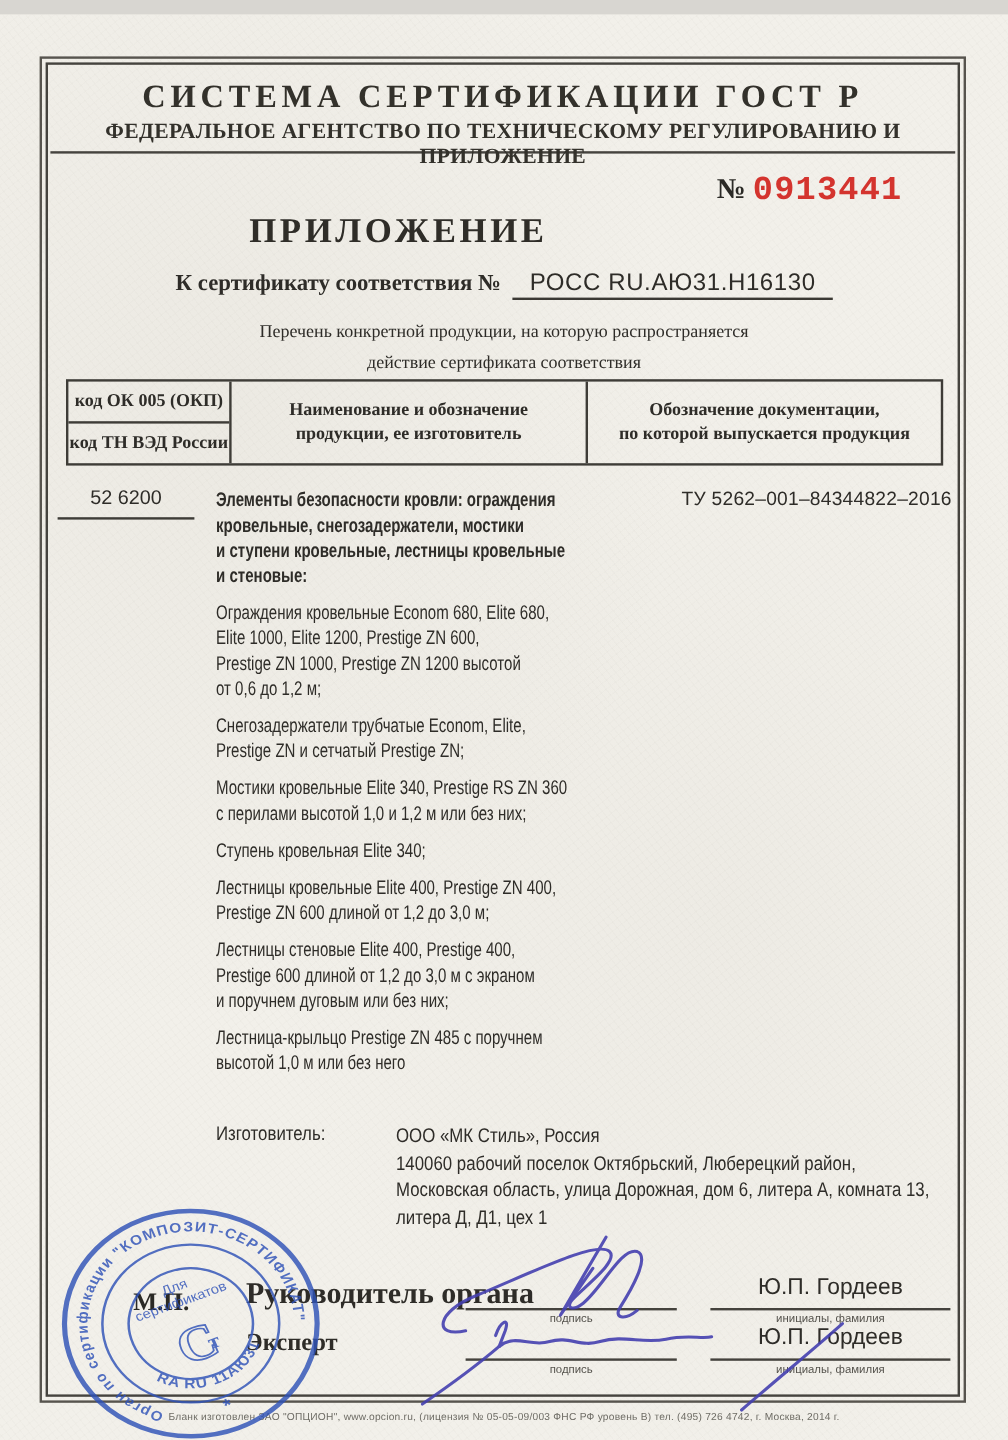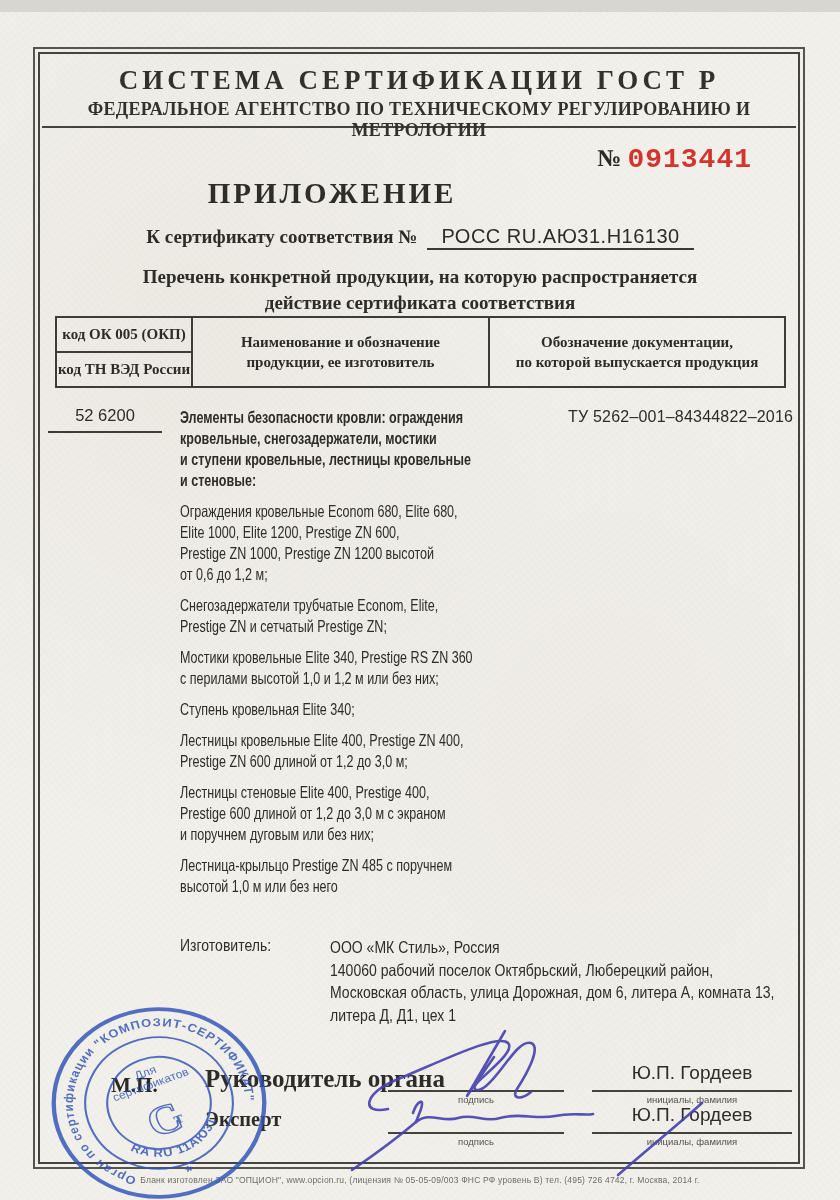--- a/index.html
+++ b/index.html
@@ -31,21 +31,21 @@
   .number-block { top:132px; right:88px; white-space:nowrap; }
   .number-sign { font-size:24px; font-weight:bold; color:#2b2a26; vertical-align:1px; }
   .number-value { font-family:"Liberation Mono","DejaVu Sans Mono",monospace; font-size:28px; font-weight:bold; color:#d4342e; letter-spacing:1px; margin-left:6px; }
 
   .appendix-title { left:0; top:165px; width:664px; text-align:center; font-size:29px; font-weight:bold; letter-spacing:3px; color:#2f2d28; }
 
   .cert-line { left:0; top:213px; width:840px; text-align:center; font-size:19px; font-weight:bold; }
   .cert-value { font-family:"Liberation Sans",sans-serif; font-weight:normal; font-size:20px; letter-spacing:.5px;
     border-bottom:2px solid #3b3934; padding:0 14px 1px 14px; margin-left:10px; }
 
-  .scope-subtitle { left:0; top:252px; width:840px; text-align:center; font-size:19px; font-weight:bold; line-height:26px; }
+  .scope-subtitle { left:0; top:252px; width:840px; text-align:center; font-size:15px; font-weight:normal; line-height:26px; }
 
   .ptable { left:55px; top:304px; width:731px; height:72px; border:2px solid #3e3c37; display:flex; font-size:15px; font-weight:bold; text-align:center; }
   .ptable .c1 { width:136px; border-right:2px solid #3e3c37; display:flex; flex-direction:column; }
   .ptable .c1a { flex:1; border-bottom:2px solid #3e3c37; display:flex; align-items:center; justify-content:center; }
   .ptable .c1b { flex:1; display:flex; align-items:center; justify-content:center; }
   .ptable .c2 { width:297px; border-right:2px solid #3e3c37; display:flex; align-items:center; justify-content:center; line-height:20px; }
   .ptable .c3 { flex:1; display:flex; align-items:center; justify-content:center; line-height:20px; }
 
   .okp-code { left:48px; top:394px; width:114px; text-align:center; font-size:16.5px; }
   .okp-underline { left:48px; top:419px; width:114px; border-top:2px solid #3e3c37; }
@@ -84,21 +84,21 @@
 </head>
 <body>
 
 <div class="page">
 
   <div class="abs frame-outer"></div>
   <div class="abs frame-inner"></div>
 
   <div class="abs header-band">
     <div class="header-line1">СИСТЕМА СЕРТИФИКАЦИИ ГОСТ Р</div>
-    <div class="header-line2">ФЕДЕРАЛЬНОЕ АГЕНТСТВО ПО ТЕХНИЧЕСКОМУ РЕГУЛИРОВАНИЮ И МЕТРОЛОГИИ</div>
+    <div class="header-line2">ФЕДЕРАЛЬНОЕ АГЕНТСТВО ПО ТЕХНИЧЕСКОМУ РЕГУЛИРОВАНИЮ И ПРИЛОЖЕНИЕ</div>
   </div>
 
   <div class="abs number-block">
     <span class="number-sign">№</span><span class="number-value">0913441</span>
   </div>
 
   <div class="abs appendix-title">ПРИЛОЖЕНИЕ</div>
 
   <div class="abs cert-line">
     <span>К сертификату соответствия №</span><span class="cert-value">РОСС RU.АЮ31.Н16130</span>

